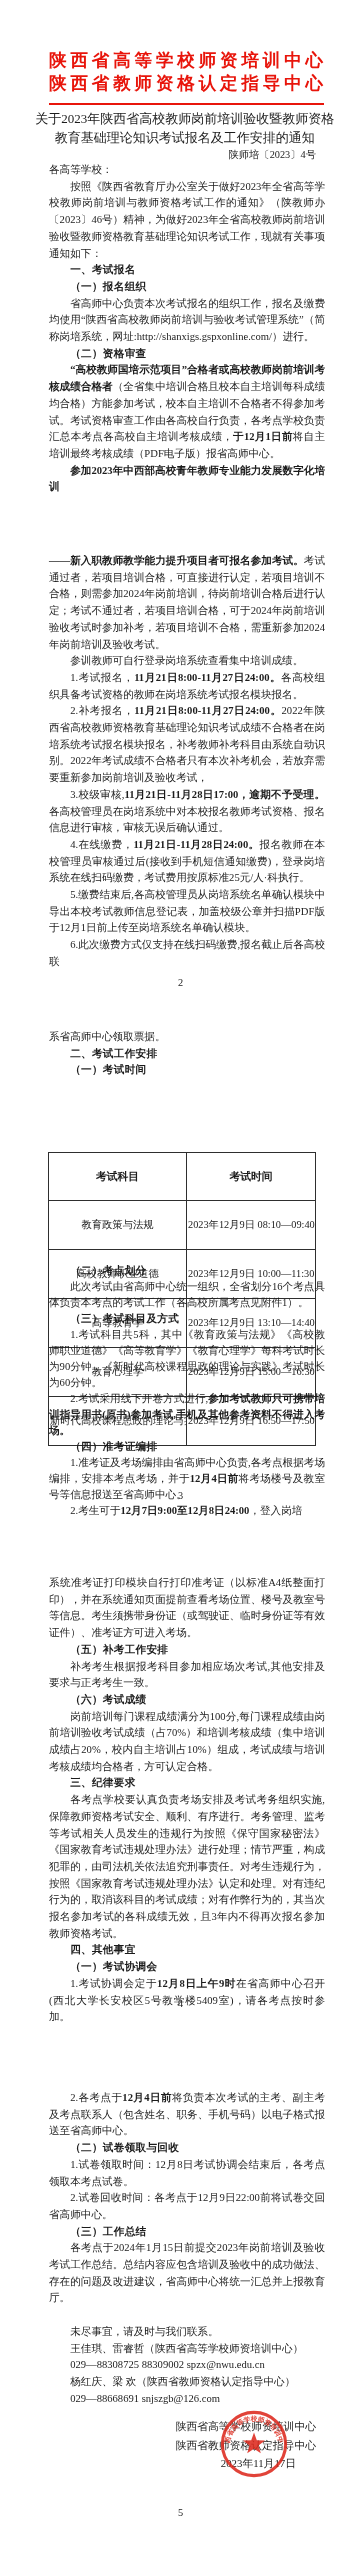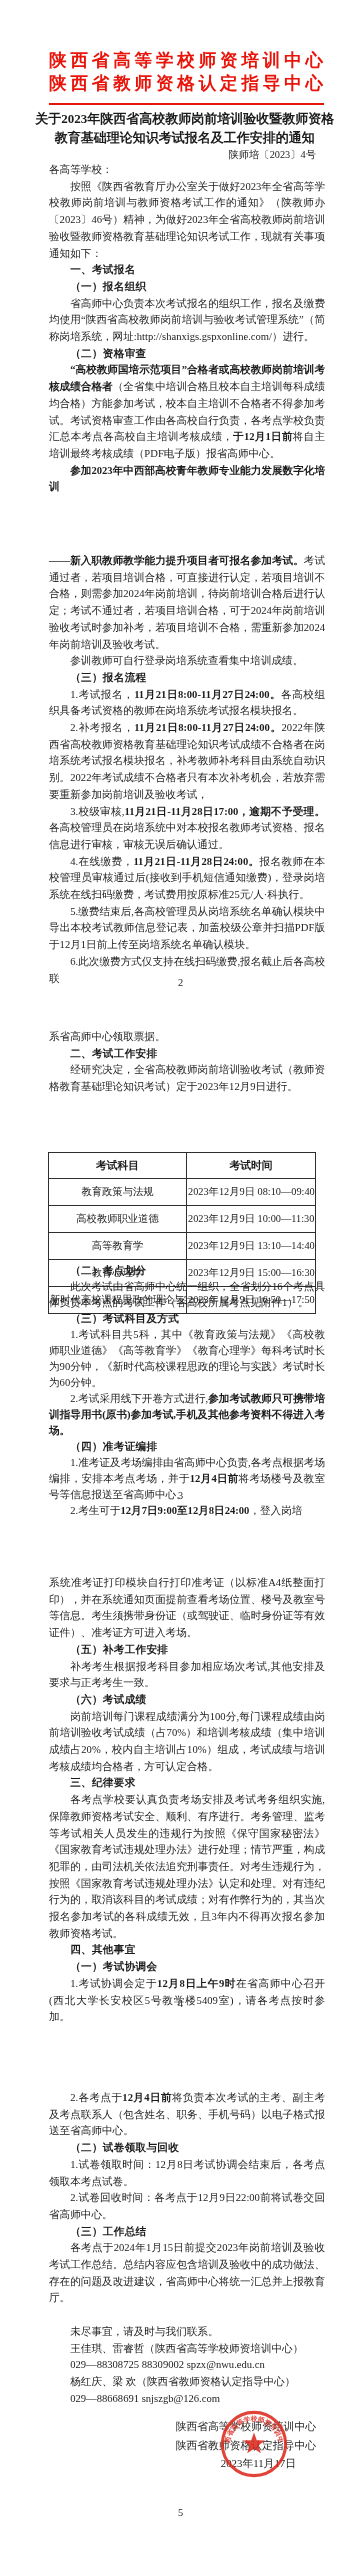--- a/index.html
+++ b/index.html
@@ -4,38 +4,38 @@
 <style>
   html,body{margin:0;padding:0;background:#ffffff;}
   .doc{position:relative;width:361px;height:3061px;background:#fff;overflow:hidden;
        font-family:"Liberation Serif","DejaVu Serif",serif;color:#1c1c1c;}
   
   .org-header{position:absolute;left:49px;right:38px;top:49px;}
   .org-line{display:flex;justify-content:space-between;height:23px;align-items:center;
             color:var(--red,#e8150b);font-weight:bold;font-size:17.5px;line-height:23px;}
   .red-rule{position:absolute;left:49px;right:37px;top:103px;height:1.5px;background:var(--red,#e8150b);}
   .doc-title{position:absolute;left:29px;right:20.6px;top:109px;text-align:center;
-             font-weight:bold;font-size:13px;line-height:19px;}
+             font-weight:normal;font-size:13px;line-height:19px;}
   .doc-num{position:absolute;right:45px;top:148px;font-size:10.3px;margin-left:41px;}
   
   .pagebody{position:absolute;left:49px;right:36px;font-size:10.6px;line-height:16.7px;
             text-align:justify;text-justify:inter-ideograph;}
   .ln{margin:0;}
   .ln.p{text-indent:2em;}
   .ln.ni{text-indent:0;}
   .ln.h{font-weight:bold;font-family:Liberation Mono, monospace;
         text-indent:2em;letter-spacing:0.3px;}
   .ln.blank{height:16.7px;}
   .b{font-weight:bold;}
   .u{}
   #pb3post{line-height:16px;}
   
   .exam-table{position:absolute;left:48px;top:1152px;width:268px;border-collapse:collapse;
               font-size:10.3px;table-layout:fixed;background:#fff;}
-  .exam-table th,.exam-table td{border:0.8px solid #2e2e2e;text-align:center;padding:4px 1px;
+  .exam-table th,.exam-table td{border:0.8px solid #2e2e2e;text-align:center;padding:15px 1px;
               overflow:hidden;white-space:nowrap;}
   .exam-table th{height:17px;font-size:10.8px;}
   .exam-table td{height:18px;font-weight:normal;}
   .exam-table .c-subject{width:135px;}
   
   .pagenum{position:absolute;left:0;width:361px;text-align:center;font-size:10.3px;line-height:12.4px;}
   
   .closing{position:absolute;right:45px;top:2417px;text-align:right;font-size:10.8px;line-height:18.5px;}
   .closing .date{padding-right:20px;}
   .seal{position:absolute;left:220px;top:2410px;width:68px;height:68px;opacity:.88;}
@@ -91,32 +91,31 @@
       <div class="ln h"><span>一、考试报名</span></div>
       <div class="ln h"><span>（一）报名组织</span></div>
       <div class="ln p"><span>省高师中心负责本次考试报名的组织工作，报名及缴费均使用“陕西省高校教师岗前培训与验收考试管理系统”（简称岗培系统，网址:http://shanxigs.gspxonline.com/）进行。</span></div>
       <div class="ln h"><span>（二）资格审查</span></div>
       <div class="ln p"><span class="b">“高校教师国培示范项目”合格者或高校教师岗前培训考核成绩合格者</span><span>（全省集中培训合格且校本自主培训每科成绩均合格）方能参加考试，校本自主培训不合格者不得参加考试。考试资格审查工作由各高校自行负责，各考点学校负责汇总本考点各高校自主培训考核成绩，</span><span class="b">于12月1日前</span><span>将自主培训最终考核成绩（PDF电子版）报省高师中心。</span></div>
       <div class="ln p"><span class="b">参加2023年中西部高校青年教师专业能力发展数字化培训</span></div>
     </div>
   <div id="pb2" class="pagebody" style="top:553px">
       <div class="ln p ni"><span class="b">——新入职教师教学能力提升项目者可报名参加考试。</span><span>考试通过者，若项目培训合格，可直接进行认定，若项目培训不合格，则需参加2024年岗前培训，待岗前培训合格后进行认定；考试不通过者，若项目培训合格，可于2024年岗前培训验收考试时参加补考，若项目培训不合格，需重新参加2024年岗前培训及验收考试。</span></div>
       <div class="ln p"><span>参训教师可自行登录岗培系统查看集中培训成绩。</span></div>
-      <div class="ln h"><span>（三）报名流程</span></div>
       <div class="ln p"><span>1.考试报名，</span><span class="b">11月21日8:00-11月27日24:00。</span><span>各高校组织具备考试资格的教师在岗培系统考试报名模块报名。</span></div>
       <div class="ln p"><span>2.补考报名，</span><span class="b">11月21日8:00-11月27日24:00。</span><span>2022年陕西省高校教师资格教育基础理论知识考试成绩不合格者在岗培系统考试报名模块报名，补考教师补考科目由系统自动识别。2022年考试成绩不合格者只有本次补考机会，若放弃需要重新参加岗前培训及验收考试，</span></div>
       <div class="ln p"><span>3.校级审核,</span><span class="b">11月21日-11月28日17:00，逾期不予受理。</span><span>各高校管理员在岗培系统中对本校报名教师考试资格、报名信息进行审核，审核无误后确认通过。</span></div>
       <div class="ln p"><span>4.在线缴费，</span><span class="b">11月21日-11月28日24:00。</span><span>报名教师在本校管理员审核通过后(接收到手机短信通知缴费)，登录岗培系统在线扫码缴费，考试费用按原标准25元/人·科执行。</span></div>
       <div class="ln p"><span>5.缴费结束后,各高校管理员从岗培系统名单确认模块中导出本校考试教师信息登记表，加盖校级公章并扫描PDF版于12月1日前上传至岗培系统名单确认模块。</span></div>
       <div class="ln p"><span>6.此次缴费方式仅支持在线扫码缴费,报名截止后各高校联</span></div>
     </div>
   <div id="pb3pre" class="pagebody" style="top:1029px">
       <div class="ln p ni"><span>系省高师中心领取票据。</span></div>
       <div class="ln h"><span>二、考试工作安排</span></div>
-      <div class="ln p"><span>经研究决定，全省高校教师岗前培训验收考试（教师资格教育基础理论知识考试）定于2023年12月9日进行。</span></div>
+      <div class="ln h"><span>（一）考试时间</span></div>
     </div>
 
   <table class="exam-table">
     <thead>
       <tr>
         <th class="c-subject">考试科目</th>
         <th>考试时间</th>
       </tr>
     </thead>
     <tbody id="exam-rows">

